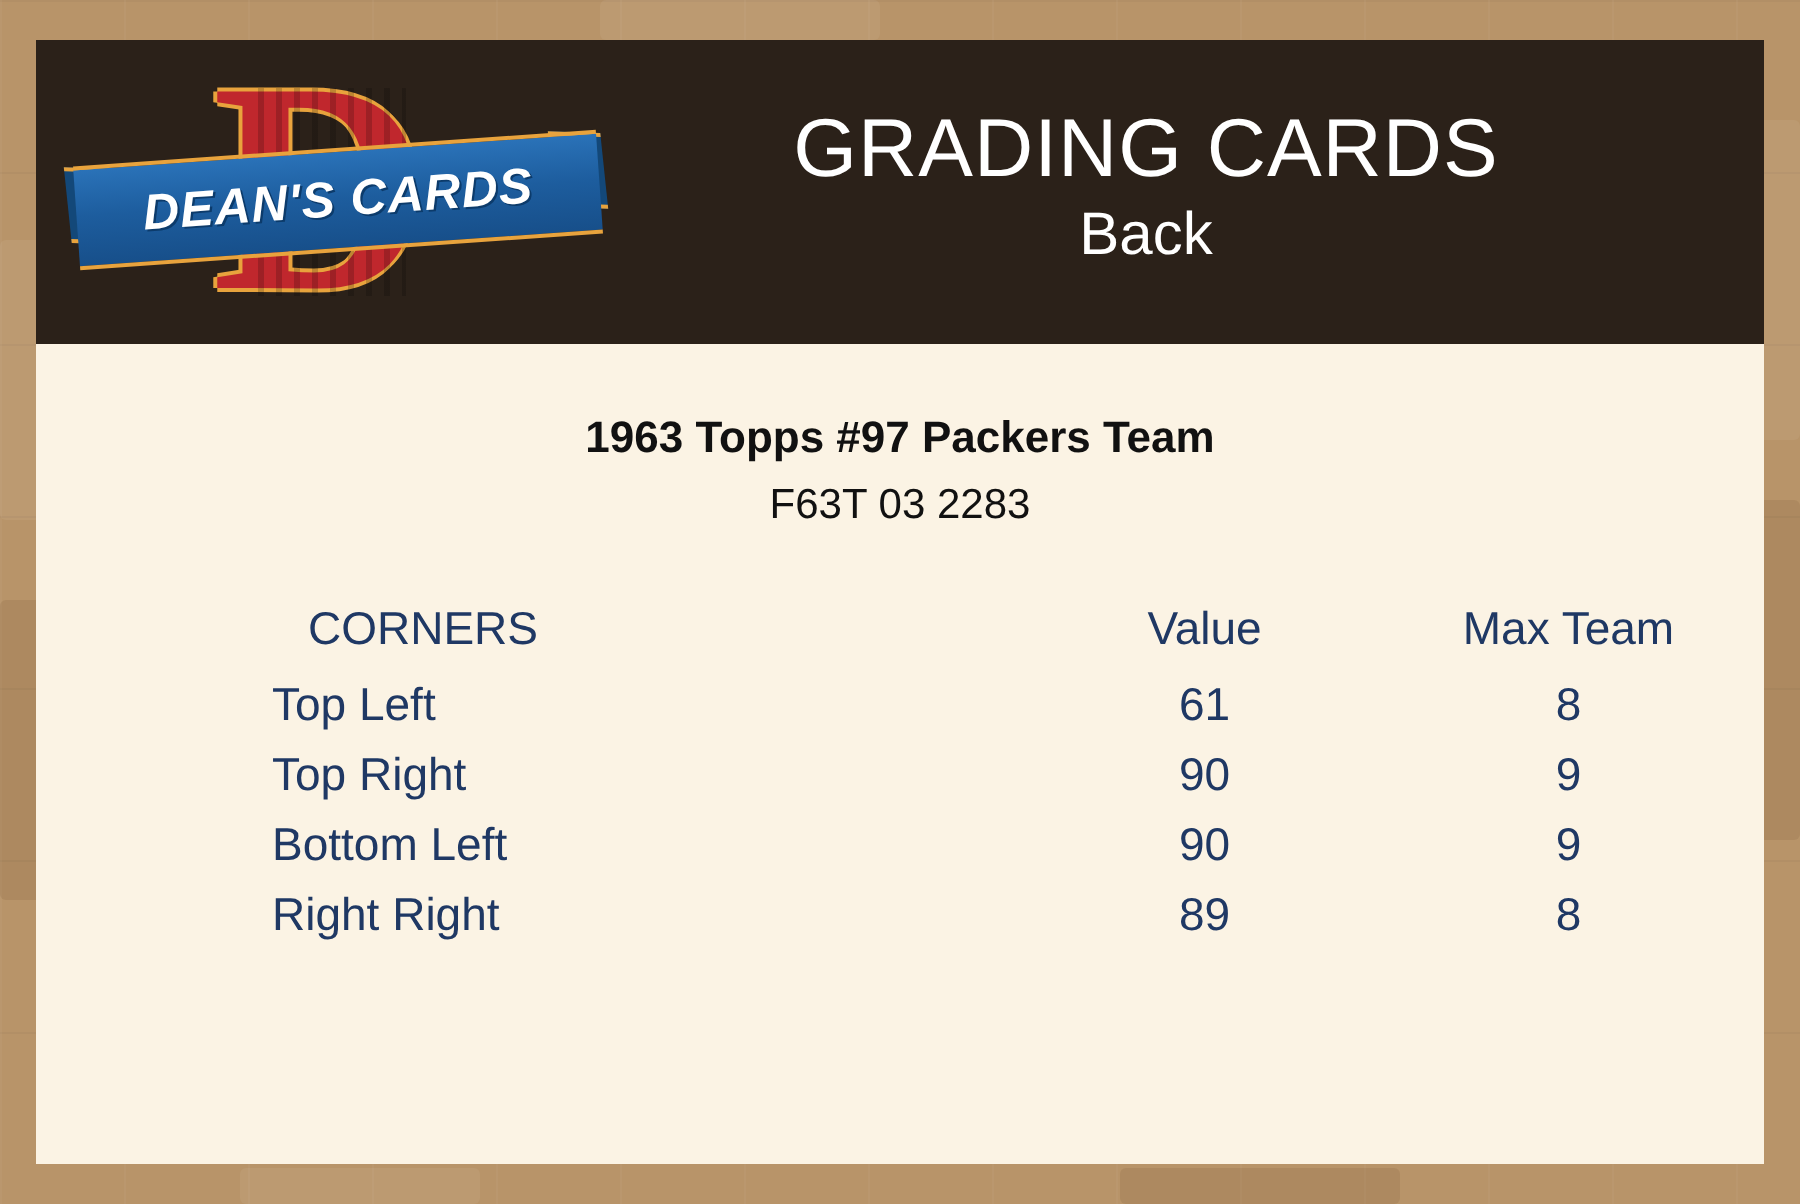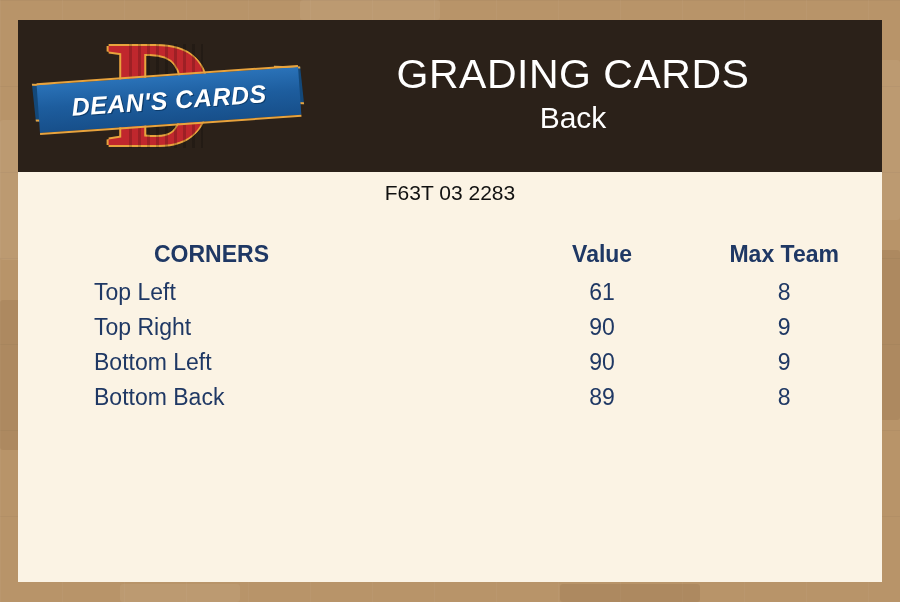--- a/index.html
+++ b/index.html
@@ -172,39 +172,39 @@
     width: 100%;
     border-collapse: collapse;
     color: #1f3864;
     font-size: 23px;
   }
   .stats th, .stats td {
     padding: 0;
     font-weight: normal;
   }
   .stats thead th {
-    font-weight: bold;
+    font-weight: normal;
     padding-bottom: 7px;
     margin-left: 36px;
   }
   .stats .col-label {
     text-align: left;
     padding-left: 136px;
     width: 390px;
   }
   .stats .col-value {
     text-align: center;
     width: 180px;
   }
   .stats .col-max {
     text-align: center;
     width: 210px;
   }
   .stats tbody td.col-label {
-    padding-left: 76px;
+    padding-left: 118px;
     padding-top: 4px;
     padding-bottom: 4px;
   }
   .stats tbody td {
     padding-top: 4px;
     padding-bottom: 4px;
   }
 </style>
 </head>
 <body>
@@ -231,20 +231,21 @@
           <span class="ribbon-text">DEAN'S CARDS</span>
         </div>
       </div>
       <div class="header-titles">
         <div class="title-main">GRADING CARDS</div>
         <div class="title-sub">Back</div>
       </div>
     </div>
 
     <div class="body">
+      <div class="card-name">1963 Topps #97  Packers Team</div>
       <div class="card-code">F63T 03 2283</div>
 
       <table class="stats">
         <thead>
           <tr>
             <th class="col-label">CORNERS</th>
             <th class="col-value">Value</th>
             <th class="col-max">Max Team</th>
           </tr>
         </thead>
@@ -258,21 +259,21 @@
             <td class="col-label">Top Right</td>
             <td class="col-value">90</td>
             <td class="col-max">9</td>
           </tr>
           <tr>
             <td class="col-label">Bottom Left</td>
             <td class="col-value">90</td>
             <td class="col-max">9</td>
           </tr>
           <tr>
-            <td class="col-label">Bottom Back</td>
+            <td class="col-label">Right Right</td>
             <td class="col-value">89</td>
             <td class="col-max">8</td>
           </tr>
         </tbody>
       </table>
     </div>
 
   </div>
 </div>
 

